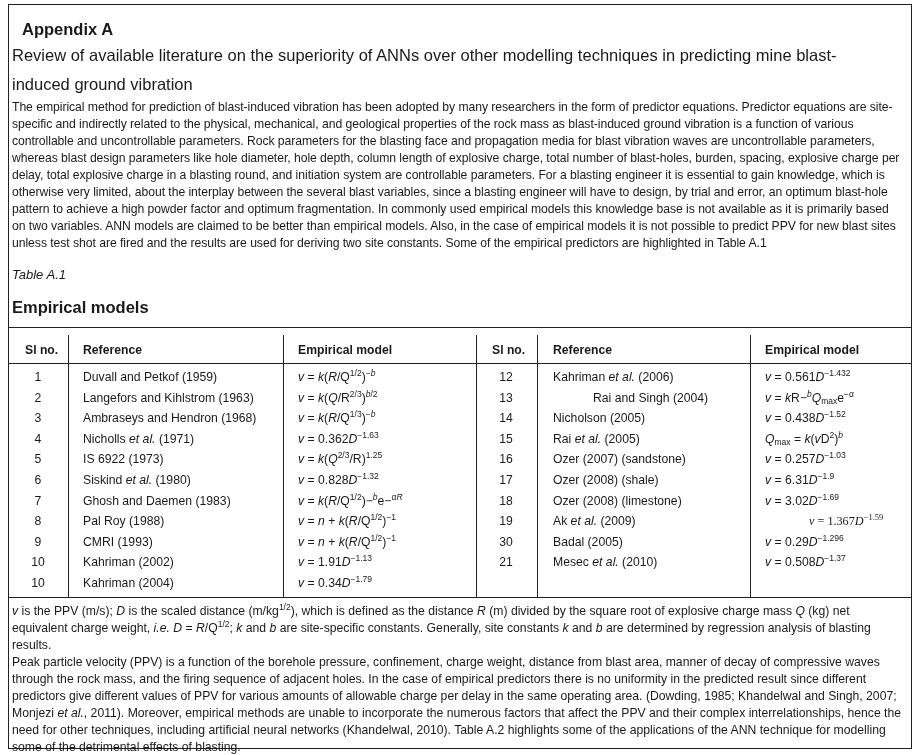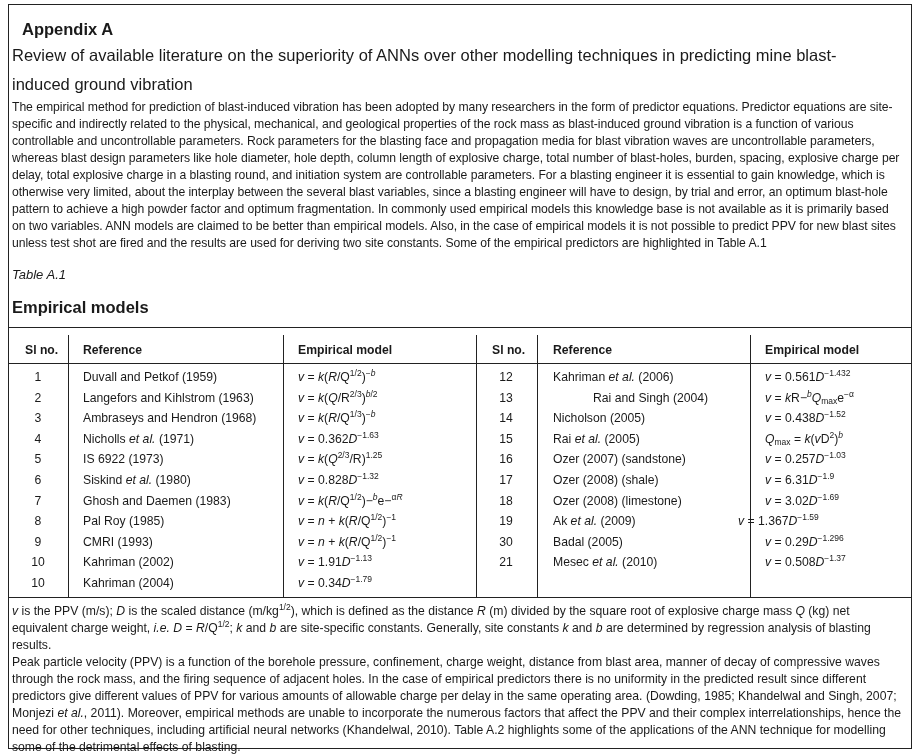--- a/index.html
+++ b/index.html
@@ -70,21 +70,21 @@
     <span class="cell num" style="left: 10px; width: 40px; top: 129.4px;">5</span>
     <span class="cell" style="left: 75px; top: 129.4px;">IS 6922 (1973)</span>
     <span class="cell model" style="left: 290px; top: 129.4px;"><i>v</i> = <i>k</i>(<i>Q</i><sup>2/3</sup>/R)<sup>1.25</sup></span>
     <span class="cell num" style="left: 10px; width: 40px; top: 150px;">6</span>
     <span class="cell" style="left: 75px; top: 150px;">Siskind <i>et al.</i> (1980)</span>
     <span class="cell model" style="left: 290px; top: 150px;"><i>v</i> = 0.828<i>D</i><sup>−1.32</sup></span>
     <span class="cell num" style="left: 10px; width: 40px; top: 170.6px;">7</span>
     <span class="cell" style="left: 75px; top: 170.6px;">Ghosh and Daemen (1983)</span>
     <span class="cell model" style="left: 290px; top: 170.6px;"><i>v</i> = <i>k</i>(<i>R</i>/Q<sup>1/2</sup>)−<sup><i><i>b</i></i></sup>e−<sup>α<i><i>R</i></i></sup></span>
     <span class="cell num" style="left: 10px; width: 40px; top: 191.2px;">8</span>
-    <span class="cell" style="left: 75px; top: 191.2px;">Pal Roy (1985)</span>
+    <span class="cell" style="left: 75px; top: 191.2px;">Pal Roy (1988)</span>
     <span class="cell model" style="left: 290px; top: 191.2px;"><i>v</i> = <i>n</i> + <i>k</i>(<i>R</i>/Q<sup>1/2</sup>)<sup>−1</sup></span>
     <span class="cell num" style="left: 10px; width: 40px; top: 211.8px;">9</span>
     <span class="cell" style="left: 75px; top: 211.8px;">CMRI (1993)</span>
     <span class="cell model" style="left: 290px; top: 211.8px;"><i>v</i> = <i>n</i> + <i>k</i>(<i>R</i>/Q<sup>1/2</sup>)<sup>−1</sup></span>
     <span class="cell num" style="left: 10px; width: 40px; top: 232.4px;">10</span>
     <span class="cell" style="left: 75px; top: 232.4px;">Kahriman (2002)</span>
     <span class="cell model" style="left: 290px; top: 232.4px;"><i>v</i> = 1.91<i>D</i><sup>−1.13</sup></span>
     <span class="cell num" style="left: 10px; width: 40px; top: 253px;">10</span>
     <span class="cell" style="left: 75px; top: 253px;">Kahriman (2004)</span>
     <span class="cell model" style="left: 290px; top: 253px;"><i>v</i> = 0.34<i>D</i><sup>−1.79</sup></span>
@@ -104,21 +104,21 @@
     <span class="cell" style="left: 545px; top: 129.4px;">Ozer (2007) (sandstone)</span>
     <span class="cell model" style="left: 757px; top: 129.4px;"><i>v</i> = 0.257<i>D</i><sup>−1.03</sup></span>
     <span class="cell num" style="left: 478px; width: 40px; top: 150px;">17</span>
     <span class="cell" style="left: 545px; top: 150px;">Ozer (2008) (shale)</span>
     <span class="cell model" style="left: 757px; top: 150px;"><i>v</i> = 6.31<i>D</i><sup>−1.9</sup></span>
     <span class="cell num" style="left: 478px; width: 40px; top: 170.6px;">18</span>
     <span class="cell" style="left: 545px; top: 170.6px;">Ozer (2008) (limestone)</span>
     <span class="cell model" style="left: 757px; top: 170.6px;"><i>v</i> = 3.02<i>D</i><sup>−1.69</sup></span>
     <span class="cell num" style="left: 478px; width: 40px; top: 191.2px;">19</span>
     <span class="cell" style="left: 545px; top: 191.2px;">Ak <i>et al.</i> (2009)</span>
-    <span class="cell model" style="left: 730px; top: 191.2px;"><i>v</i> = 1.367<i>D</i><sup>−1.59</sup></span>
+    <span class="cell model" style="left: 801px; top: 191.2px; font-family: Liberation Serif, serif;"><i>v</i> = 1.367<i>D</i><sup>−1.59</sup></span>
     <span class="cell num" style="left: 478px; width: 40px; top: 211.8px;">30</span>
     <span class="cell" style="left: 545px; top: 211.8px;">Badal (2005)</span>
     <span class="cell model" style="left: 757px; top: 211.8px;"><i>v</i> = 0.29<i>D</i><sup>−1.296</sup></span>
     <span class="cell num" style="left: 478px; width: 40px; top: 232.4px;">21</span>
     <span class="cell" style="left: 545px; top: 232.4px;">Mesec <i>et al.</i> (2010)</span>
     <span class="cell model" style="left: 757px; top: 232.4px;"><i>v</i> = 0.508<i>D</i><sup>−1.37</sup></span>
   </div>
 
 <div class="notes">
   <p id="note-def"><i>v</i> is the PPV (m/s); <i>D</i> is the scaled distance (m/kg<sup>1/2</sup>), which is defined as the distance <i>R</i> (m) divided by the square root of explosive charge mass <i>Q</i> (kg) net equivalent charge weight, <i>i.e.</i> <i>D</i> = <i>R</i>/Q<sup>1/2</sup>; <i>k</i> and <i>b</i> are site-specific constants. Generally, site constants <i>k</i> and <i>b</i> are determined by regression analysis of blasting results.</p>

